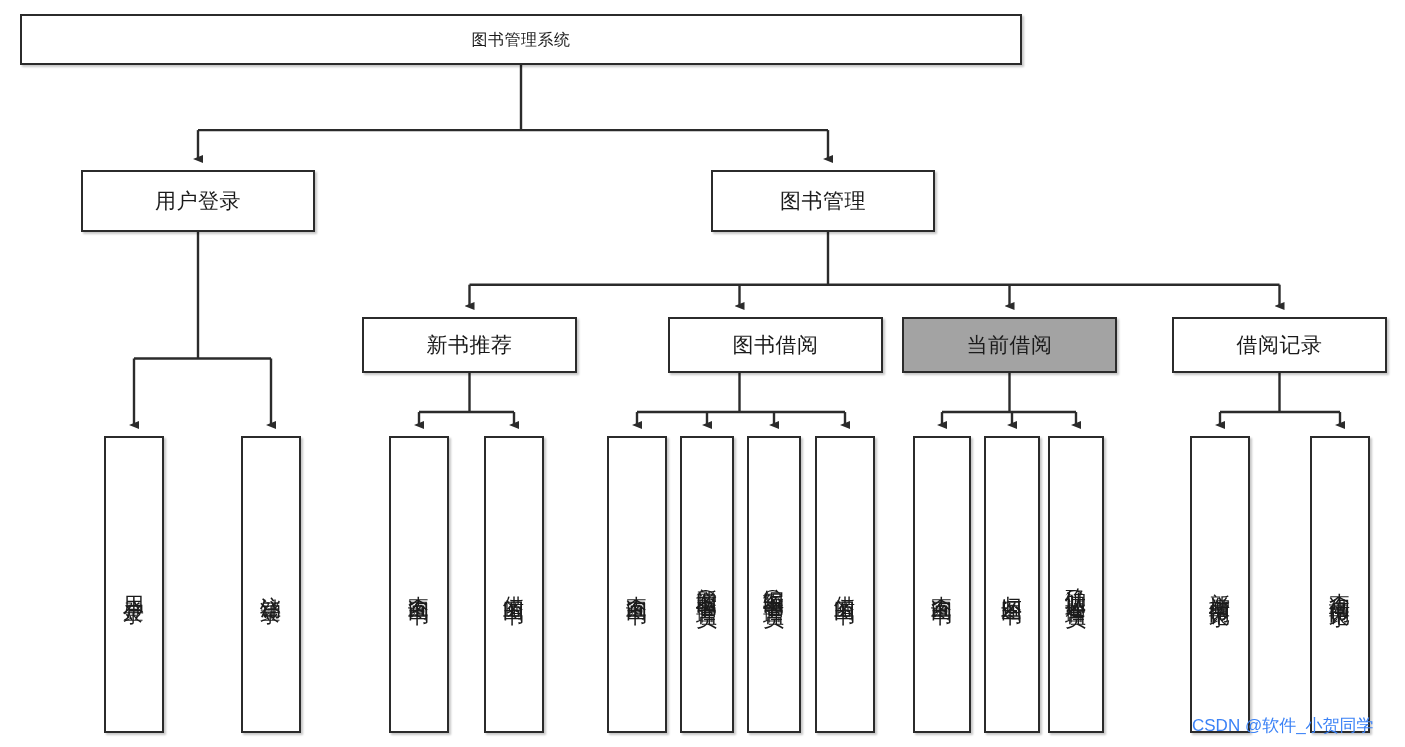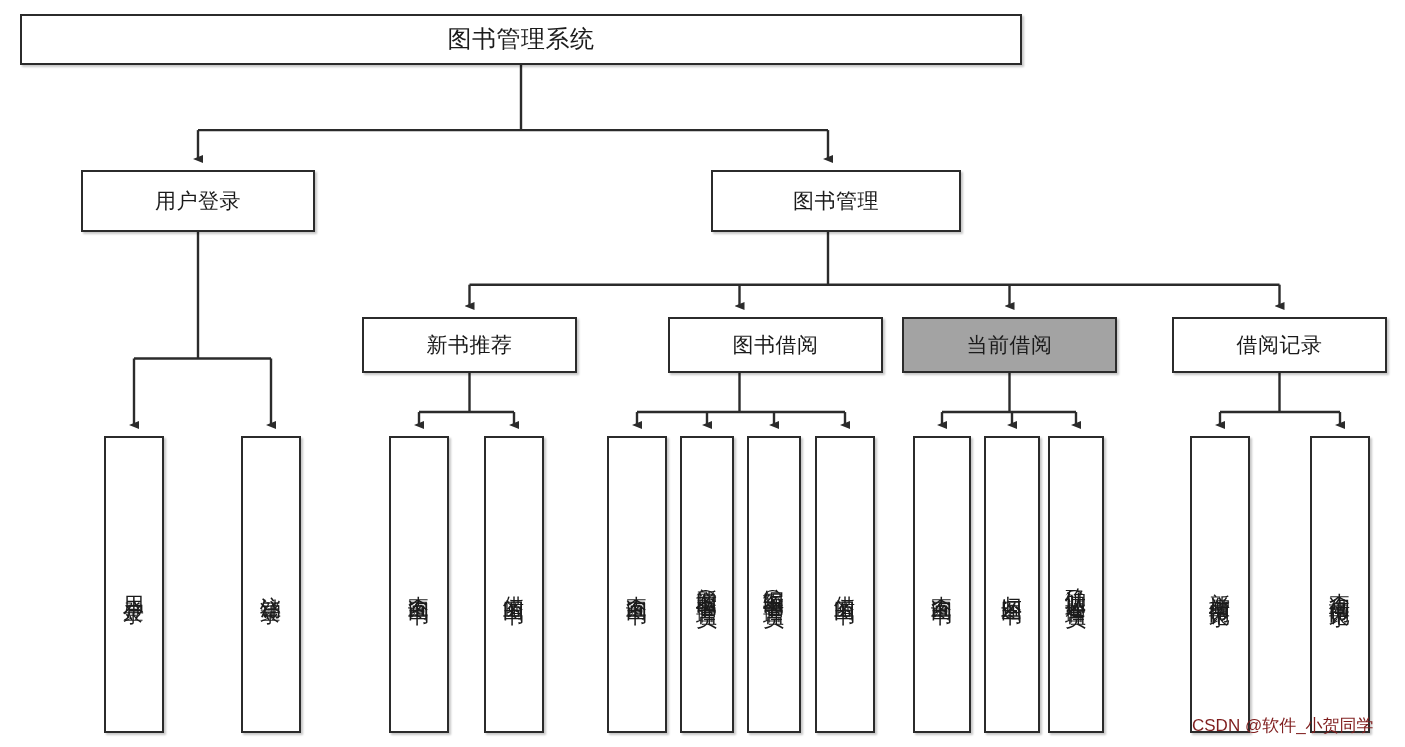--- a/index.html
+++ b/index.html
@@ -44,21 +44,21 @@
     white-space: nowrap;
   }
   .node.vert .label {
     writing-mode: vertical-rl;
     text-orientation: upright;
     font-size: 21px;
     letter-spacing: 3px;
     line-height: 1.0;
     white-space: nowrap;
   }
-  .node.root .label { font-size: 24px; }
+  .node.root .label { font-size: 16px; }
   .watermark {
     position: absolute;
     color: #b9b9b9;
     font-size: 17px;
     white-space: nowrap;
     z-index: 5;
     font-family: "Liberation Sans", "DejaVu Sans", sans-serif;
   }
 </style>
 </head>
@@ -109,21 +109,21 @@
       </g>
   </svg>
 
   <div id="nodes-layer">
       <div class="node root" style="left: 20px; top: 14px; width: 1002px; height: 51px; border-color: rgb(43, 43, 43); background: rgb(255, 255, 255); color: rgb(27, 27, 27);">
         <span class="label">图书管理系统</span>
       </div>
       <div class="node" style="left: 81px; top: 170px; width: 234px; height: 62px; border-color: rgb(43, 43, 43); background: rgb(255, 255, 255); color: rgb(27, 27, 27);">
         <span class="label">用户登录</span>
       </div>
-      <div class="node" style="left: 711px; top: 170px; width: 250px; height: 62px; border-color: rgb(43, 43, 43); background: rgb(255, 255, 255); color: rgb(27, 27, 27);">
+      <div class="node" style="left: 711px; top: 170px; width: 224px; height: 62px; border-color: rgb(43, 43, 43); background: rgb(255, 255, 255); color: rgb(27, 27, 27);">
         <span class="label">图书管理</span>
       </div>
       <div class="node" style="left: 362px; top: 317px; width: 215px; height: 56px; border-color: rgb(43, 43, 43); background: rgb(255, 255, 255); color: rgb(27, 27, 27); align-items: center;">
         <span class="label">新书推荐</span>
       </div>
       <div class="node" style="left: 632px; top: 317px; width: 215px; height: 56px; border-color: rgb(43, 43, 43); background: rgb(255, 255, 255); color: rgb(27, 27, 27); margin-left: 36px;">
         <span class="label">图书借阅</span>
       </div>
       <div class="node" style="left: 902px; top: 317px; width: 215px; height: 56px; border-color: rgb(43, 43, 43); background: #a3a3a3; color: rgb(27, 27, 27);">
         <span class="label">当前借阅</span>
@@ -165,14 +165,14 @@
         <span class="label">确认归还（管理员）</span>
       </div>
       <div class="node vert" style="left: 1190px; top: 436px; width: 60px; height: 297px; border-color: rgb(43, 43, 43); background: rgb(255, 255, 255); color: rgb(27, 27, 27);">
         <span class="label">新增借阅记录</span>
       </div>
       <div class="node vert" style="left: 1310px; top: 436px; width: 60px; height: 297px; border-color: rgb(43, 43, 43); background: rgb(255, 255, 255); color: rgb(27, 27, 27);">
         <span class="label">查询借阅记录</span>
       </div>
     </div>
 
-  <div class="watermark" style="left: 1192px; top: 714px; color: #7f1d1d;">CSDN @软件_小贺同学</div>
+  <div class="watermark" style="left: 1192px; top: 714px; color: #3b82f6;">CSDN @软件_小贺同学</div>
 </div>
 
 </body></html>

